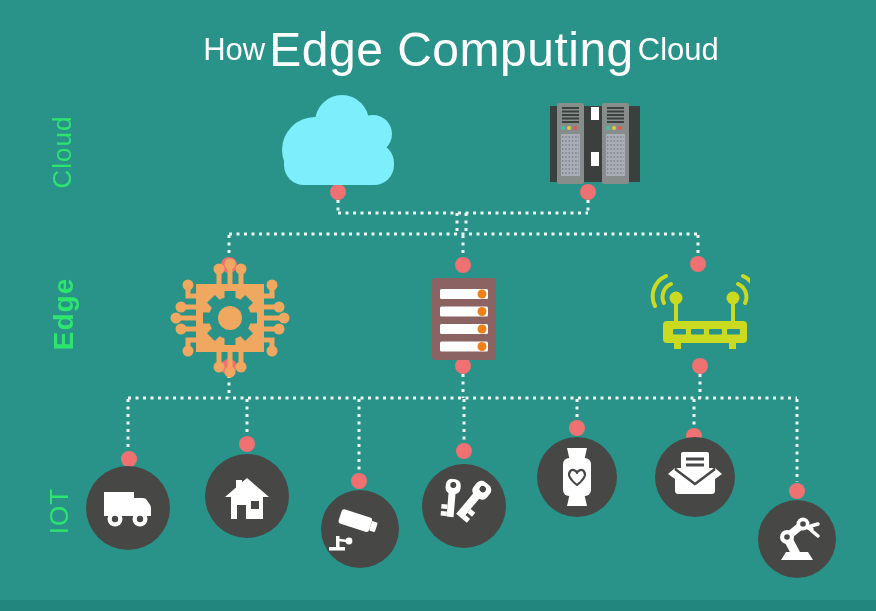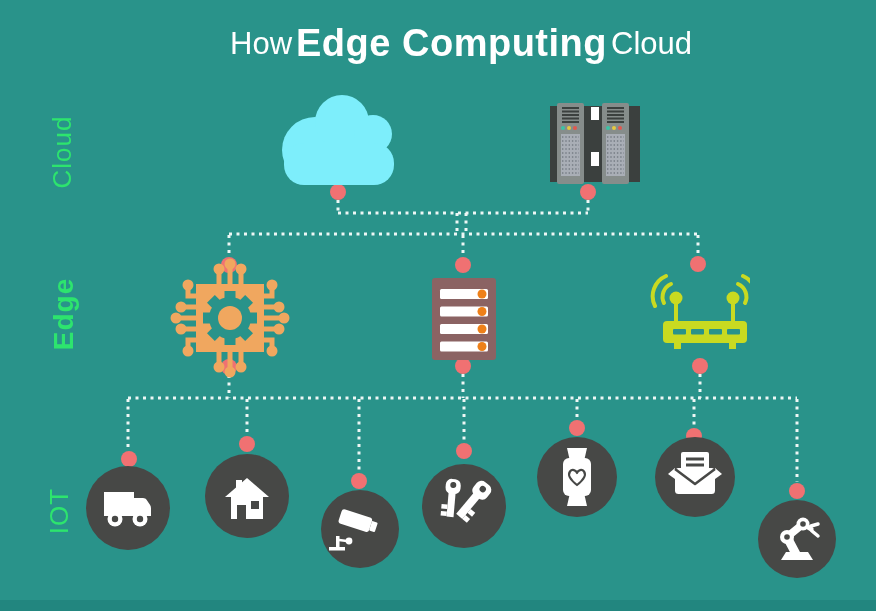--- a/index.html
+++ b/index.html
@@ -9,21 +9,21 @@
     --led-red:#e2574f; --chip-orange:#f0a75f; --server-mauve:#8b6363; --slot-orange:#ee8019;
     --router-yellow:#c9da21; --iot-circle:#474846; --icon-white:#ffffff;
   }
   html,body{margin:0;padding:0;}
   .stage{position:relative;width:876px;height:611px;background:var(--bg);overflow:hidden;
          font-family:"Liberation Sans",sans-serif;}
   .abs{position:absolute;}
   .title{position:absolute;left:461px;top:22px;transform:translateX(-50%);
          display:flex;align-items:center;gap:4px;color:#fff;white-space:nowrap;}
   .t-reg{font-size:31px;font-weight:400;}
-  .t-bold{font-size:38px;font-weight:700;letter-spacing:.5px;}
+  .t-bold{font-size:48px;font-weight:400;letter-spacing:.5px;}
   .vlabel{position:absolute;color:var(--accent-green);white-space:nowrap;
           transform:translate(-50%,-50%) rotate(-90deg);letter-spacing:1px;}
   .vlabel.cloud{left:62px;top:152px;font-size:26px;}
   .vlabel.edge{left:64px;top:314px;font-size:28px;font-weight:700;}
   .vlabel.iot{left:59px;top:511px;font-size:26px;}
   .bottom-shade{position:absolute;left:0;right:0;bottom:0;height:11px;background:var(--bg-shade);opacity:.85;}
 
   svg{display:block;}
   .f-white{fill:var(--icon-white);} .f-dark{fill:var(--iot-circle);} .f-bg{fill:var(--bg);}
   .f-pink{fill:var(--dot-pink);} .f-cyan{fill:var(--cloud-cyan);} .f-orange{fill:var(--chip-orange);}

